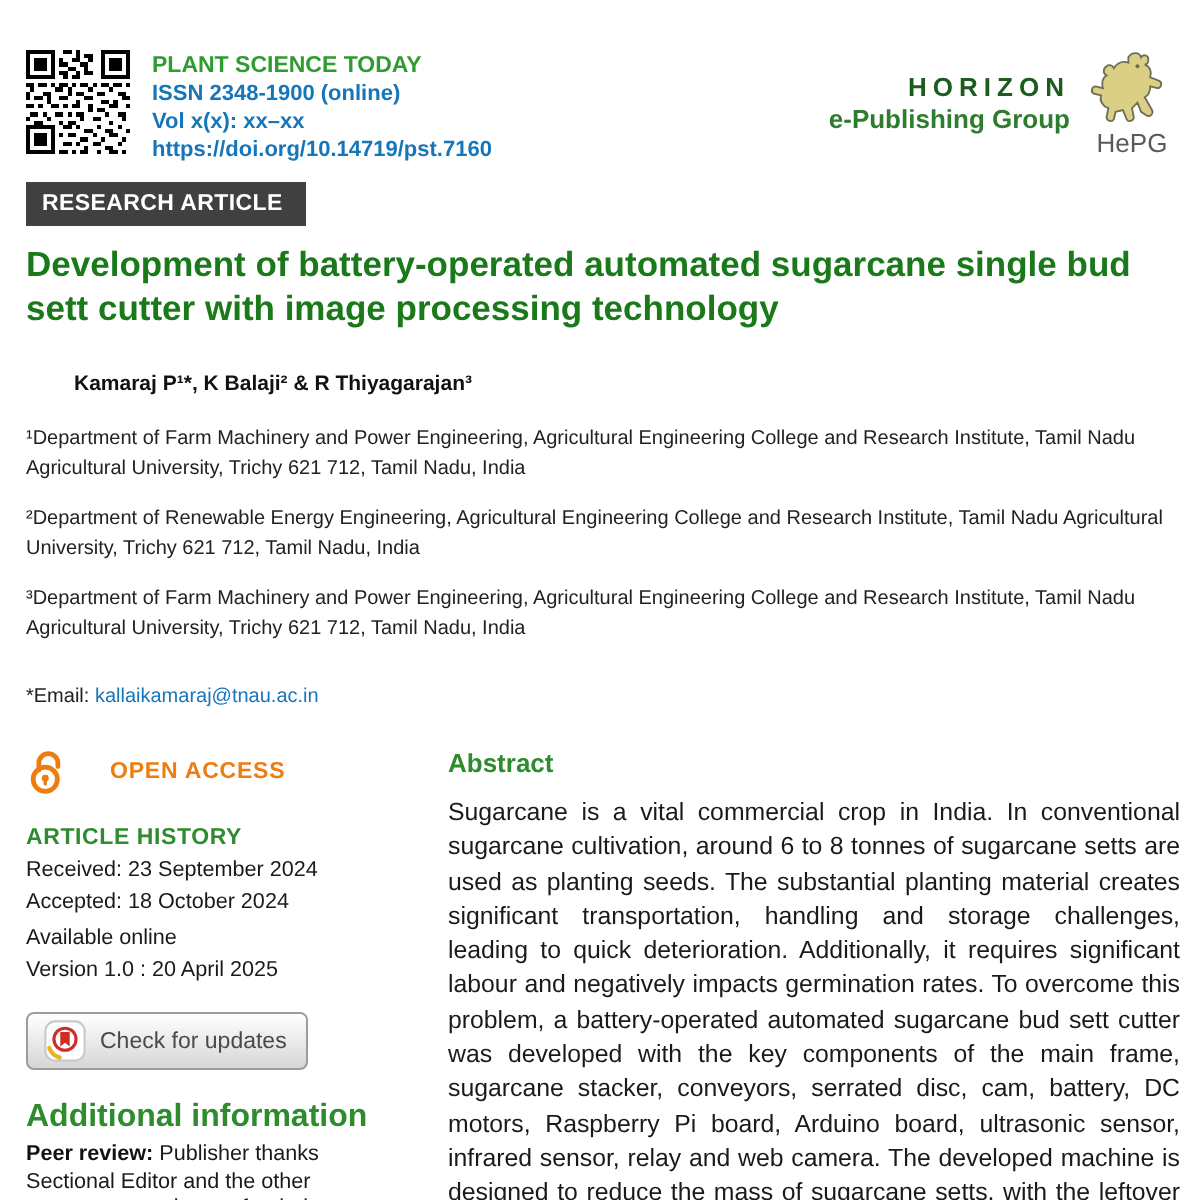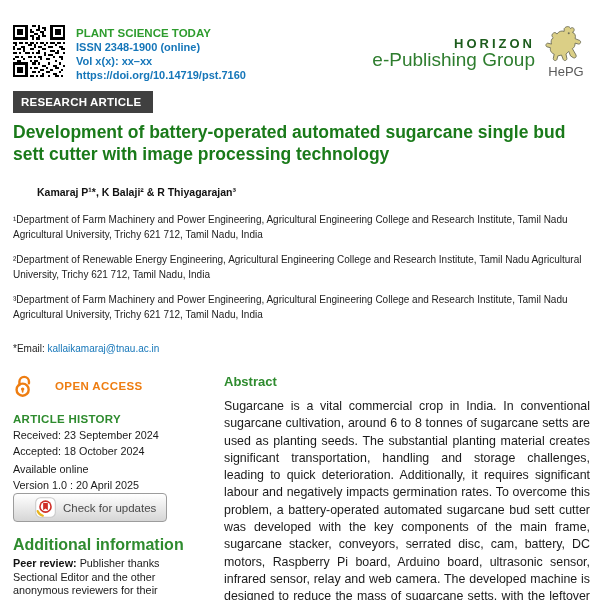--- a/index.html
+++ b/index.html
@@ -13,21 +13,21 @@
   .header{display:flex;align-items:flex-start;}
   .qr{width:52px;height:52px;flex:none;}
   .qr svg{width:52px;height:52px;display:block;}
   .jinfo{margin-left:11px;padding-top:1px;}
   .jname{color:#2e9c2e;font-weight:bold;font-size:11.5px;line-height:14px;}
   .jline{color:#1576b9;font-weight:bold;font-size:11px;line-height:14px;}
   .jdoi{color:#1576b9;font-weight:bold;font-size:11px;line-height:14px;cursor:pointer;}
   .pub{margin-left:auto;display:flex;align-items:flex-start;}
   .pub-text{text-align:right;margin-top:11px;}
   .horizon{font-size:13px;font-weight:bold;letter-spacing:3px;color:#1d5c1d;line-height:15px;}
-  .epub{font-size:19px;font-weight:normal;color:#2e7d2e;line-height:17px;text-align:center;}
+  .epub{font-size:13px;font-weight:bold;color:#2e7d2e;line-height:17px;text-align:center;}
   .lion-wrap{margin-left:7px;text-align:center;width:48px;}
   .lion-wrap svg{width:44px;height:40px;display:block;margin:0 auto;}
   .hepg{font-family:Liberation Sans, sans-serif;color:#5a5a5a;font-size:13px;line-height:13px;}
 
   
   .badge{display:inline-block;background:#404040;color:#fff;font-weight:bold;
          font-size:11.5px;padding:5px 12px 5px 8px;margin-top:9px;letter-spacing:0.2px;}
   .title{color:#1a7a1a;font-size:17.5px;font-weight:bold;line-height:22px;margin:8px 0 0;max-width:582px;}
 
   
@@ -44,23 +44,23 @@
 
   .oa-row{display:flex;align-items:center;height:24px;}
   .oa-row svg{width:22px;height:24px;flex:none;}
   .oa-label{color:#ee7d11;font-weight:bold;font-size:11.5px;margin-left:20px;letter-spacing:0.4px;}
 
   .sec-heading{color:#2e8b2e;font-weight:bold;font-size:11.5px;margin-top:15px;letter-spacing:0.3px;}
   .hist-group{margin-top:3px;}
   .hist-line{font-size:10.8px;line-height:15.5px;color:#1a1a1a;}
   .hist-gap{margin-top:3px;}
 
-  .update-btn{display:inline-flex;align-items:center;
+  .update-btn{margin-top:13px;display:inline-flex;align-items:center;
       background:linear-gradient(#ffffff,#d6d6d6);border:1px solid #9c9c9c;border-radius:4px;
-      padding:3px 10px 3px 21px;font-size:11.5px;color:#4a4a4a;cursor:pointer;text-align:right;}
+      padding:3px 10px 3px 8px;font-size:11.5px;color:#4a4a4a;cursor:pointer;text-align:right;}
   .update-btn svg{width:21px;height:21px;margin-right:7px;}
 
   .addl-heading{color:#2e8b2e;font-weight:bold;font-size:16px;margin-top:14px;}
   .side-para{font-size:10.8px;line-height:13.5px;margin-top:3px;color:#1a1a1a;max-width:190px;}
   .side-para b{color:#111;}
 
   .abstract-heading{color:#2e8b2e;font-weight:bold;font-size:13px;}
   .abstract-text{margin-top:9px;font-size:12.4px;line-height:17.3px;text-align:justify;color:#1a1a1a;}
 </style>
 </head>

